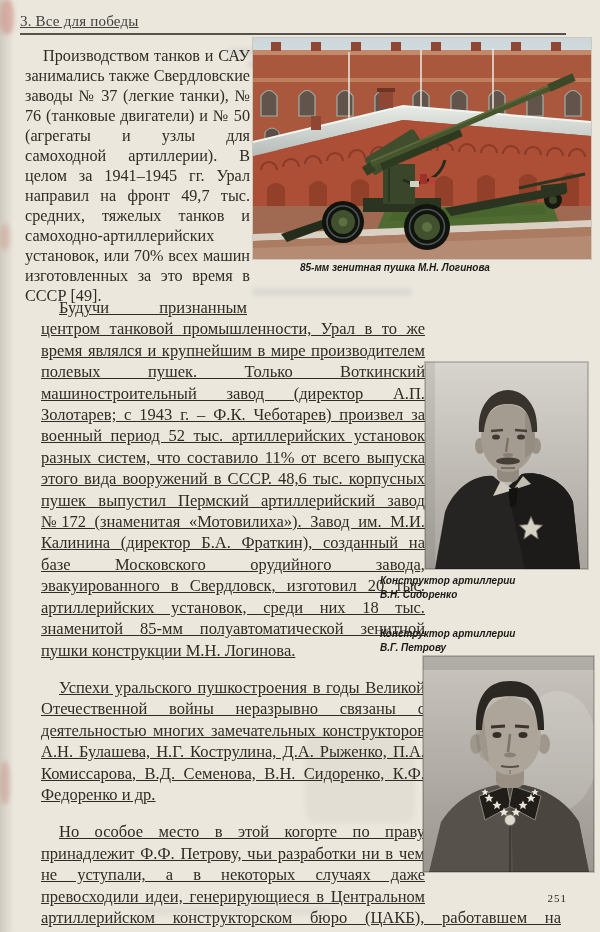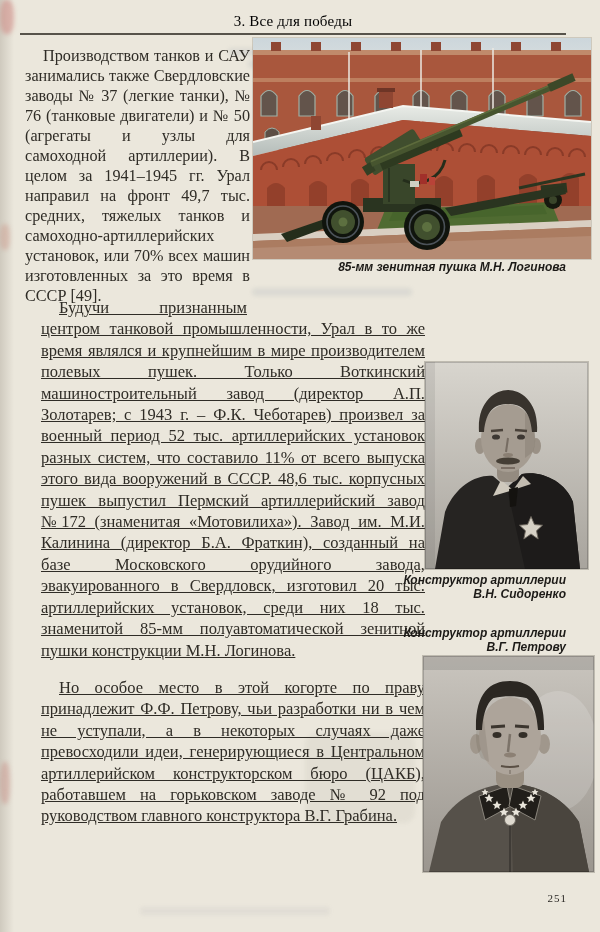--- a/index.html
+++ b/index.html
@@ -16,21 +16,21 @@
   .smear.pink1{left:0;top:0;width:14px;height:34px;background:rgba(205,120,115,0.45);}
   .smear.pink2{left:0;top:224px;width:10px;height:26px;background:rgba(200,125,110,0.30);}
   .smear.pink3{left:0;top:762px;width:10px;height:42px;background:rgba(190,100,95,0.28);}
   .bleed{position:absolute;filter:blur(2px);pointer-events:none;}
   .bleed .bar{background:rgba(110,125,150,0.12);border-radius:4px;height:8px;margin:4px 0;}
   .bleed.blob{background:rgba(120,115,105,0.07);border-radius:12px;}
 
   
   .running-head{
     position:absolute;left:20px;top:13px;width:546px;
-    text-align:center;font-size:15px;color:#000000;letter-spacing:0.2px;
+    text-align:left;font-size:15px;color:#404040;letter-spacing:0.2px;text-decoration:underline;
   }
   .head-rule{position:absolute;left:20px;top:33px;width:546px;height:2px;background:#57534b;}
 
   
   .col-left{
     position:absolute;left:25px;top:46px;width:225px;
     font-size:16.2px;line-height:20px;text-align:justify;
   }
   .col-left p{margin:0;text-indent:18px;}
 
@@ -45,22 +45,22 @@
 
   
   .photo{position:absolute;overflow:hidden;}
   .photo svg{display:block;}
   #gun-photo{left:253px;top:38px;width:338px;height:221px;box-shadow:0 0 0 1px rgba(120,110,95,0.25);}
   #portrait-sidorenko{left:425px;top:362px;width:163px;height:207px;box-shadow:0 0 0 1px rgba(90,85,75,0.3);}
   #portrait-grabin{left:423px;top:656px;width:171px;height:216px;box-shadow:0 0 0 1px rgba(90,85,75,0.3);}
 
   .caption{
     position:absolute;font-family:"Liberation Sans", sans-serif;
-    font-style:italic;font-weight:bold;font-size:12px;line-height:13.5px;
-    color:#1c1a17;text-align:right;
+    font-style:italic;font-weight:bold;font-size:10px;line-height:13.5px;
+    color:#1c1a17;text-align:left;
   }
   #cap-gun{left:300px;top:261px;width:266px;}
   #cap-sidorenko{left:380px;top:574px;width:186px;}
   #cap-grabin{left:380px;top:627px;width:186px;}
 
   .page-number{
     position:absolute;right:33px;top:892px;font-size:11px;color:#2c2a26;letter-spacing:1px;
   }
 </style>
 </head>
@@ -228,20 +228,21 @@
       <rect x="157" y="143" width="9" height="6" fill="#cfd2c2"></rect>
     </g>
   </svg>
 </div>
 <div class="caption" id="cap-gun">85-мм зенитная пушка М.Н. Логинова</div>
 
 <div class="main-flow">
   <span class="spacer-a"></span>
   <span class="spacer-b"></span>
   <p>Будучи признанным центром танковой промышленности, Урал в то же время являлся и крупнейшим в мире производителем полевых пушек. Только Воткинский машиностроительный завод (директор А.П. Золотарев; с 1943 г. – Ф.К. Чеботарев) произвел за военный период 52 тыс. артиллерийских установок разных систем, что составило 11% от всего выпуска этого вида вооружений в СССР. 48,6 тыс. корпусных пушек выпустил Пермский артиллерийский завод №172 (знаменитая «Мотовилиха»). Завод им. М.И. Калинина (директор Б.А. Фраткин), созданный на базе Московского орудийного завода, эвакуированного в Свердловск, изготовил 20 тыс. артиллерийских установок, среди них 18 тыс. знаменитой 85-мм полуавтоматической зенитной пушки конструкции М.Н. Логинова.</p>
+  <p>Успехи уральского пушкостроения в годы Великой Отечественной войны неразрывно связаны с деятельностью многих замечательных конструкторов А.Н. Булашева, Н.Г. Кострулина, Д.А. Рыженко, П.А. Комиссарова, В.Д. Семенова, В.Н. Сидоренко, К.Ф. Федоренко и др.</p>
   <p>Но особое место в этой когорте по праву принадлежит Ф.Ф. Петрову, чьи разработки ни в чем не уступали, а в некоторых случаях даже превосходили идеи, генерирующиеся в Центральном артиллерийском конструкторском бюро (ЦАКБ), работавшем на горьковском заводе № 92 под руководством главного конструктора В.Г. Грабина.</p>
 </div>
 
 <div class="photo" id="portrait-sidorenko">
   <svg width="163" height="207" viewBox="0 0 163 207">
     <defs>
       <linearGradient id="s1bg" x1="0" y1="0" x2="0" y2="1">
         <stop offset="0" stop-color="#d8d5ce"></stop>
           <stop offset="1" stop-color="#a8a49d"></stop>
       </linearGradient>

